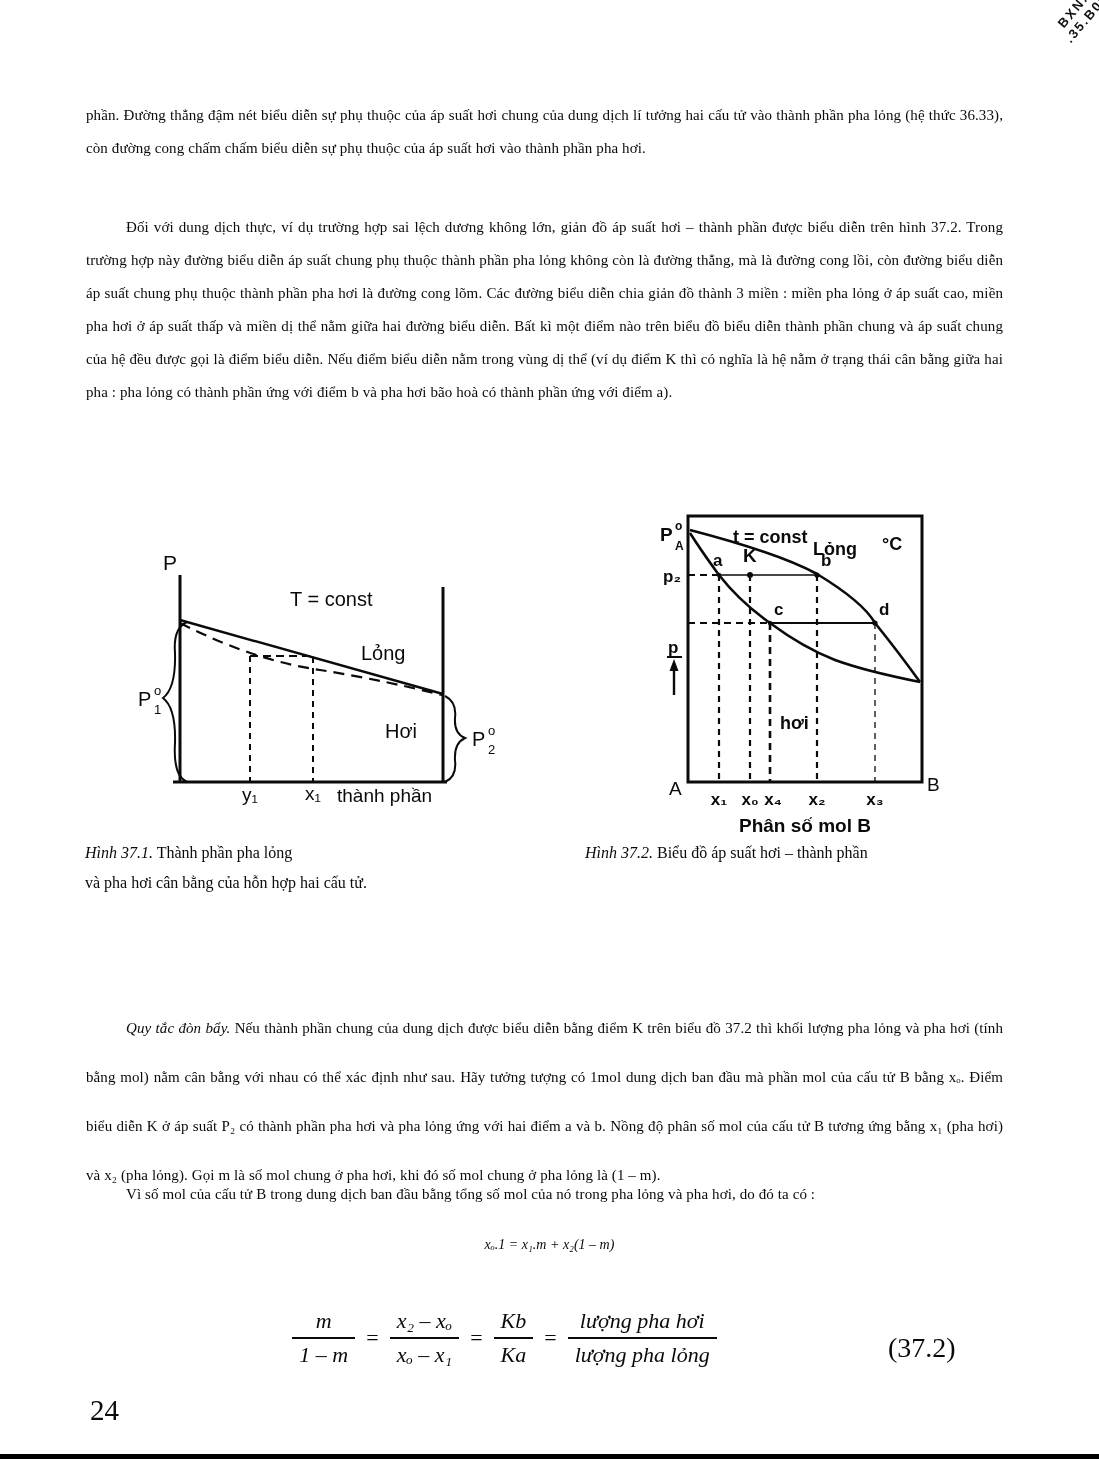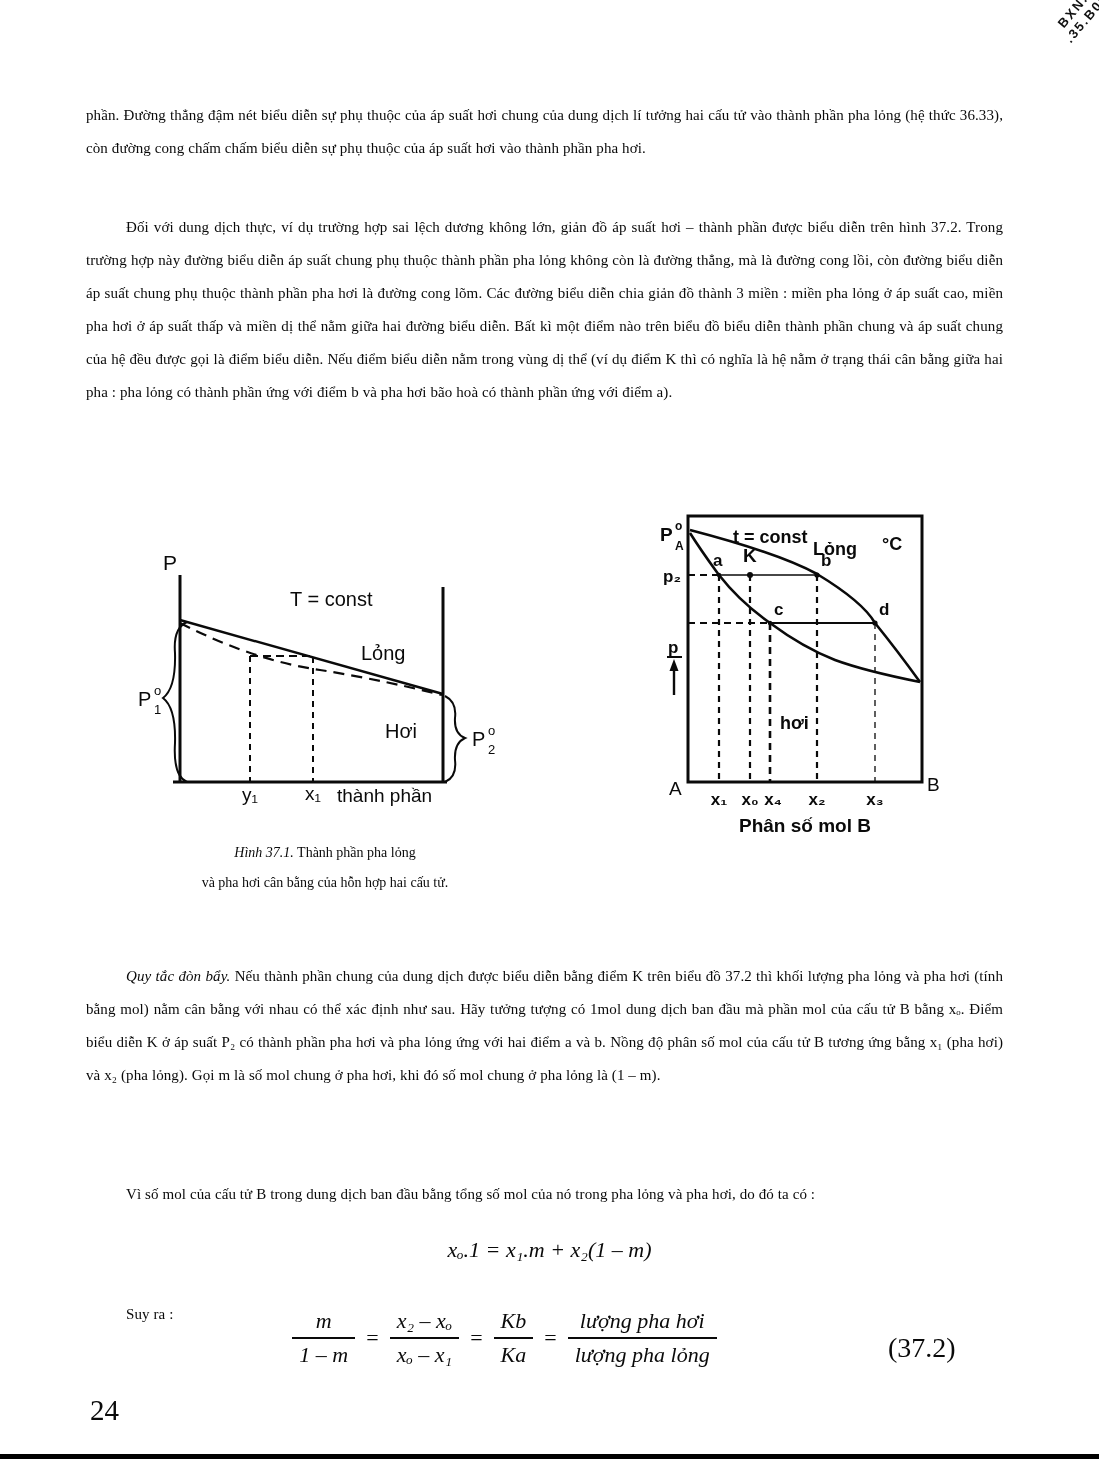--- a/index.html
+++ b/index.html
@@ -15,43 +15,42 @@
   .bodytext{
     position:absolute;
     left:86px;width:917px;
     font-size:15px;line-height:33px;
     text-align:justify;
     letter-spacing:0.1px;
   }
   .indent{text-indent:40px;}
   .p1{top:84px;}
   .p2{top:196px;}
-  .p3{top:914px;line-height:33px;margin-top:46px;}
+  .p3{top:958px;line-height:49px;margin-top:46px;}
   .p4{top:1163px;}
   .lead-italic{font-style:italic;}
   .figures{position:absolute;left:0;top:500px;width:1099px;height:412px;}
   .figsvg{position:absolute;}
   .fig1svg{left:95px;top:48px;}
   .fig2svg{left:645px;top:5px;}
   svg text{
     font-family:"Liberation Sans","DejaVu Sans",sans-serif;
     fill:#0a0a0a;
   }
   .caption{
     position:absolute;
-    text-align:center;
-    font-size:14px;line-height:30px;
+    font-size:16px;line-height:30px;
   }
   .cap1{left:85px;top:338px;width:480px;}
   .cap2{left:585px;top:338px;width:420px;}
   .caption i{font-style:italic;}
   .eq1{
     position:absolute;left:0;top:1237px;width:1099px;
     text-align:center;
-    font-style:italic;font-size:22px;
+    font-style:italic;font-size:14px;
   }
   .p5{top:1283px;}
   .eq2{
     position:absolute;left:0;top:1308px;width:1099px;height:90px;
   }
   .eq2-group{
     display:flex;align-items:center;justify-content:center;
     gap:9px;
     transform:translateX(-45px);
     font-style:italic;font-size:22px;
@@ -178,30 +177,30 @@
       <text x="172" y="300" font-size="17" font-weight="bold" text-anchor="middle">x₂</text>
       <text x="230" y="300" font-size="17" font-weight="bold" text-anchor="middle">x₃</text>
       <text x="160" y="327" font-size="19" font-weight="bold" text-anchor="middle">Phân số mol B</text>
     </svg>
 
     <div class="caption cap1">
       <div><i>Hình 37.1.</i> <span>Thành phần pha lỏng</span></div>
       <div>và pha hơi cân bằng của hỗn hợp hai cấu tử.</div>
     </div>
     <div class="caption cap2">
+      <div><i>Hình 37.2.</i> <span>Biểu đồ áp suất hơi – thành phần</span></div>
     </div>
   </div>
 
   <p class="bodytext p3 indent"><span class="lead-italic">Quy tắc đòn bẩy.</span> <span>Nếu thành phần chung của dung dịch được biểu diễn bằng điểm K trên biểu đồ 37.2 thì khối lượng pha lỏng và pha hơi (tính bằng mol) nằm cân bằng với nhau có thể xác định như sau. Hãy tưởng tượng có 1mol dung dịch ban đầu mà phần mol của cấu tử B bằng xₒ. Điểm biểu diễn K ở áp suất P₂ có thành phần pha hơi và pha lỏng ứng với hai điểm a và b. Nồng độ phân số mol của cấu tử B tương ứng bằng x₁ (pha hơi) và x₂ (pha lỏng). Gọi m là số mol chung ở pha hơi, khi đó số mol chung ở pha lỏng là (1 – m).</span></p>
 
   <p class="bodytext p4 indent">Vì số mol của cấu tử B trong dung dịch ban đầu bằng tổng số mol của nó trong pha lỏng và pha hơi, do đó ta có :</p>
 
   <div class="eq1">xₒ.1 = x₁.m + x₂(1 – m)</div>
 
-  <p class="bodytext p5 indent">Suy ra :</p>
 
   <div class="eq2">
     <div class="eq2-group">
       <span class="frac">
         <span class="num">m</span>
         <span class="den">1 – m</span>
       </span>
       <span class="eqsign">=</span>
       <span class="frac">
         <span class="num">x₂ – xₒ</span>

